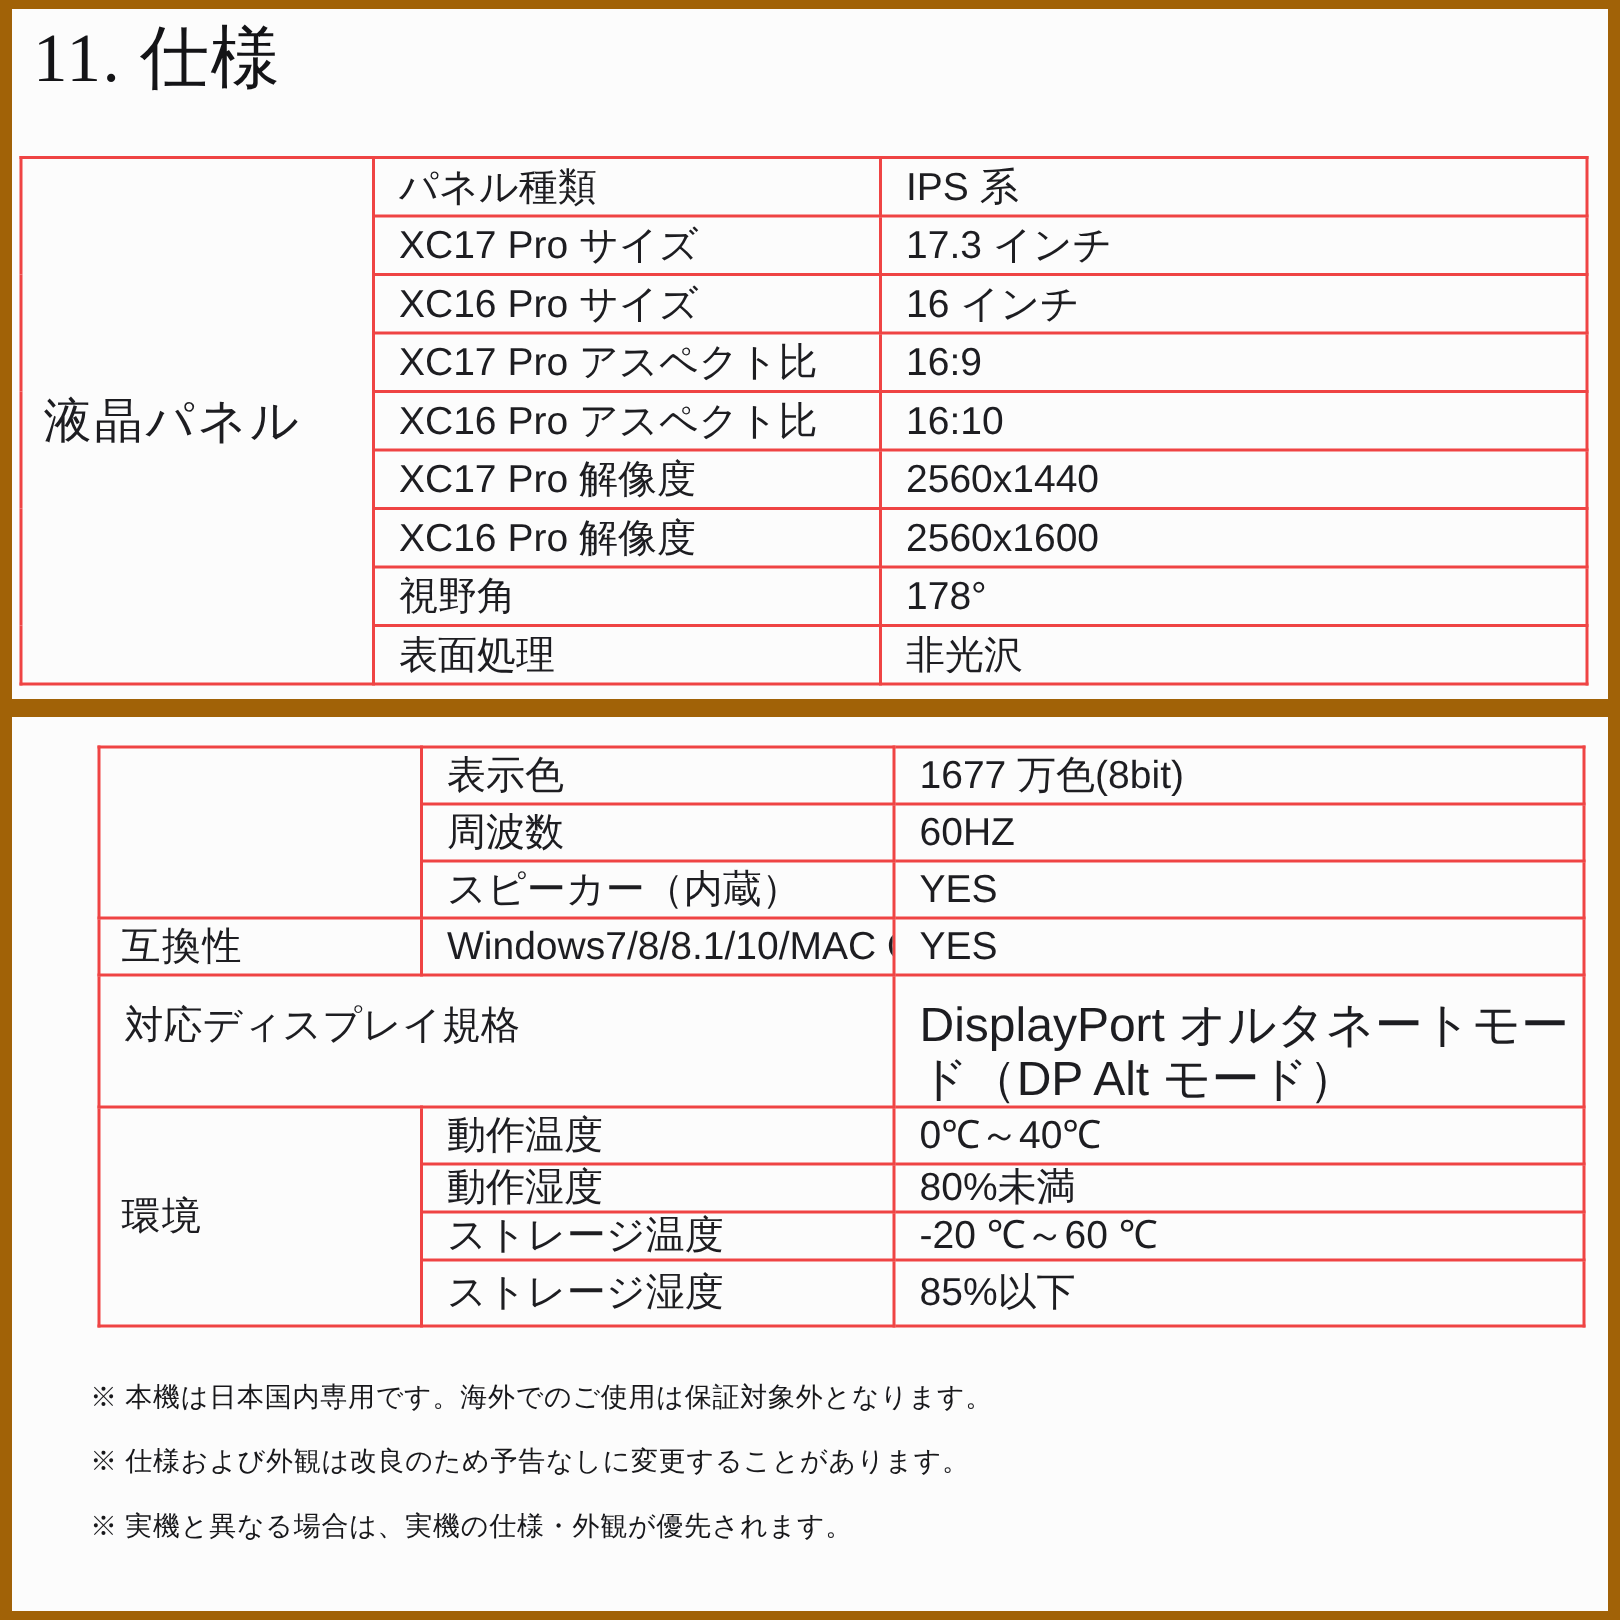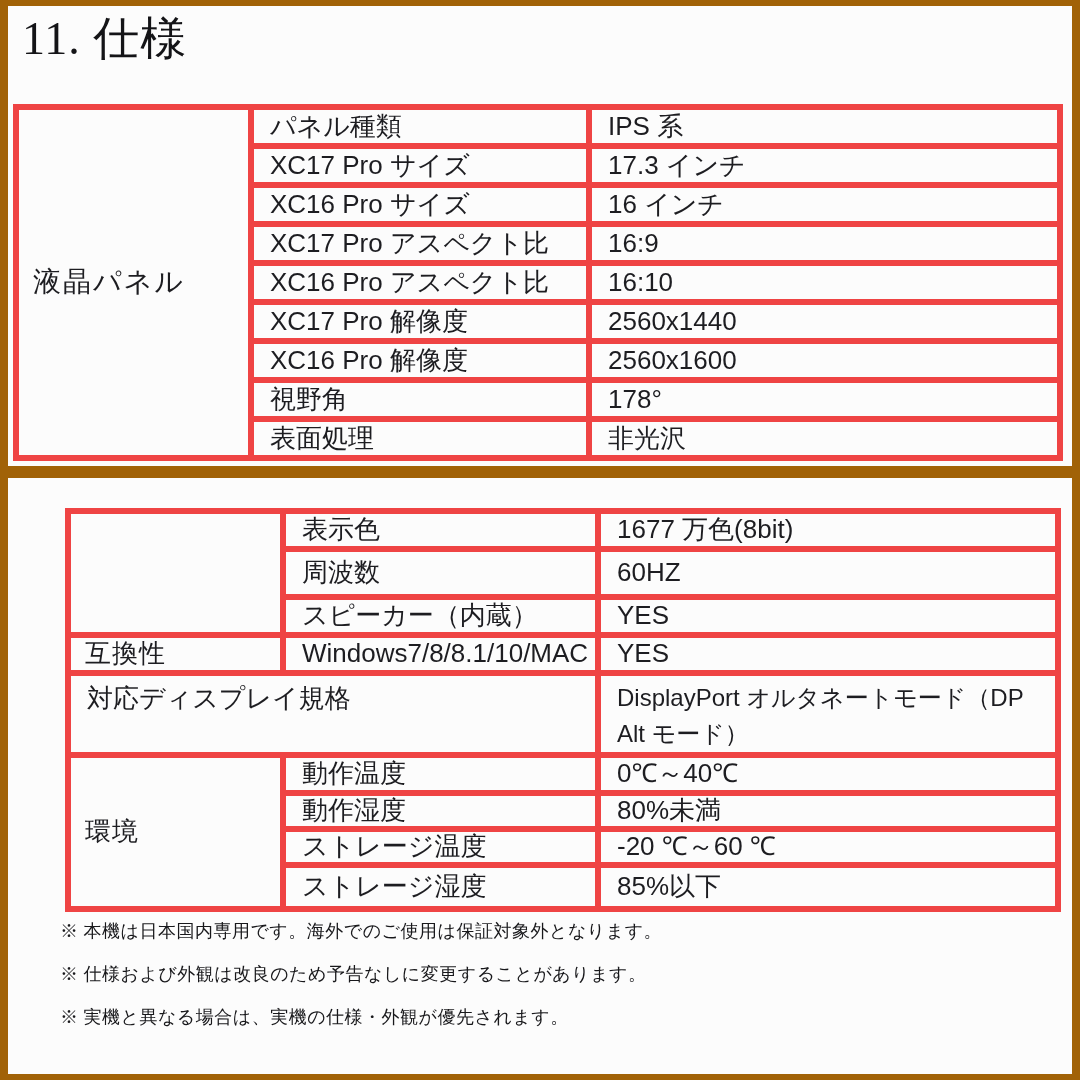--- a/index.html
+++ b/index.html
@@ -15,61 +15,61 @@
 
   .page-title {
     position:absolute; left:14px; top:2px; margin:0;
     font-family:"Liberation Serif","DejaVu Serif",serif;
     font-size:46px; font-weight:500; letter-spacing:1px;
     color:#141417;
   }
 
   table { position:absolute; border-collapse:collapse; table-layout:fixed; }
   td {
-    border:6px solid #ef4444;
+    border:2px solid #ef4444;
     font-size:26px; line-height:1.15;
     padding:0 6px 0 16px;
     vertical-align:middle;
     white-space:nowrap; overflow:hidden;
     color:#1d1d21;
     margin-left:32px;
   }
   
   td.cat { font-family:"Liberation Sans", serif; padding-left:14px; letter-spacing:1px; }
   
   td.lbl { font-family:"Liberation Sans", serif; }
   
   td.val { font-family:"Liberation Sans", sans-serif; }
 
   #spec-table { left:5px; top:98px; width:1044px; }
   #spec-table col.c1 { width:235px; }
   #spec-table col.c2 { width:338px; }
   #spec-table col.c3 { width:471px; }
   #spec-table tr { height:39px; }
-  #spec-table td.cat { font-size:28px; letter-spacing:2px; }
+  #spec-table td.cat { font-size:32px; letter-spacing:2px; }
 
-  #detail-table { left:57px; top:30px; width:990px; }
+  #detail-table { left:57px; top:19px; width:990px; }
   #detail-table col.c1 { width:215px; }
   #detail-table col.c2 { width:315px; }
   #detail-table col.c3 { width:460px; }
   #detail-table tr:nth-child(1) { height:38px; }
-  #detail-table tr:nth-child(2) { height:48px; }
+  #detail-table tr:nth-child(2) { height:38px; }
   #detail-table tr:nth-child(3) { height:38px; }
   #detail-table tr:nth-child(4) { height:38px; }
   #detail-table tr:nth-child(5) { height:76px; }
   #detail-table tr:nth-child(6) { height:38px; }
   #detail-table tr:nth-child(7) { height:28px;padding-left:20px; }
   #detail-table tr:nth-child(8) { height:28px; }
   #detail-table tr:nth-child(9) { height:44px; }
 
   #detail-table tr.tall td {
-    vertical-align:top; padding-top:4px;
+    vertical-align:top; padding-top:14px;
     white-space:normal; line-height:36px;
   }
-  #detail-table tr.tall td.val { font-size:24px;border-radius:21px; }
+  #detail-table tr.tall td.val { font-size:32px;border-radius:21px; }
 
   .footnotes { position:absolute; left:52px; top:432px; }
   .footnote {
     margin:0; font-family:"Liberation Serif","DejaVu Serif",serif;
     font-size:18px; line-height:43px; letter-spacing:0.5px;
     color:#18181b; white-space:nowrap;
   }
 </style>
 </head>
 <body>

